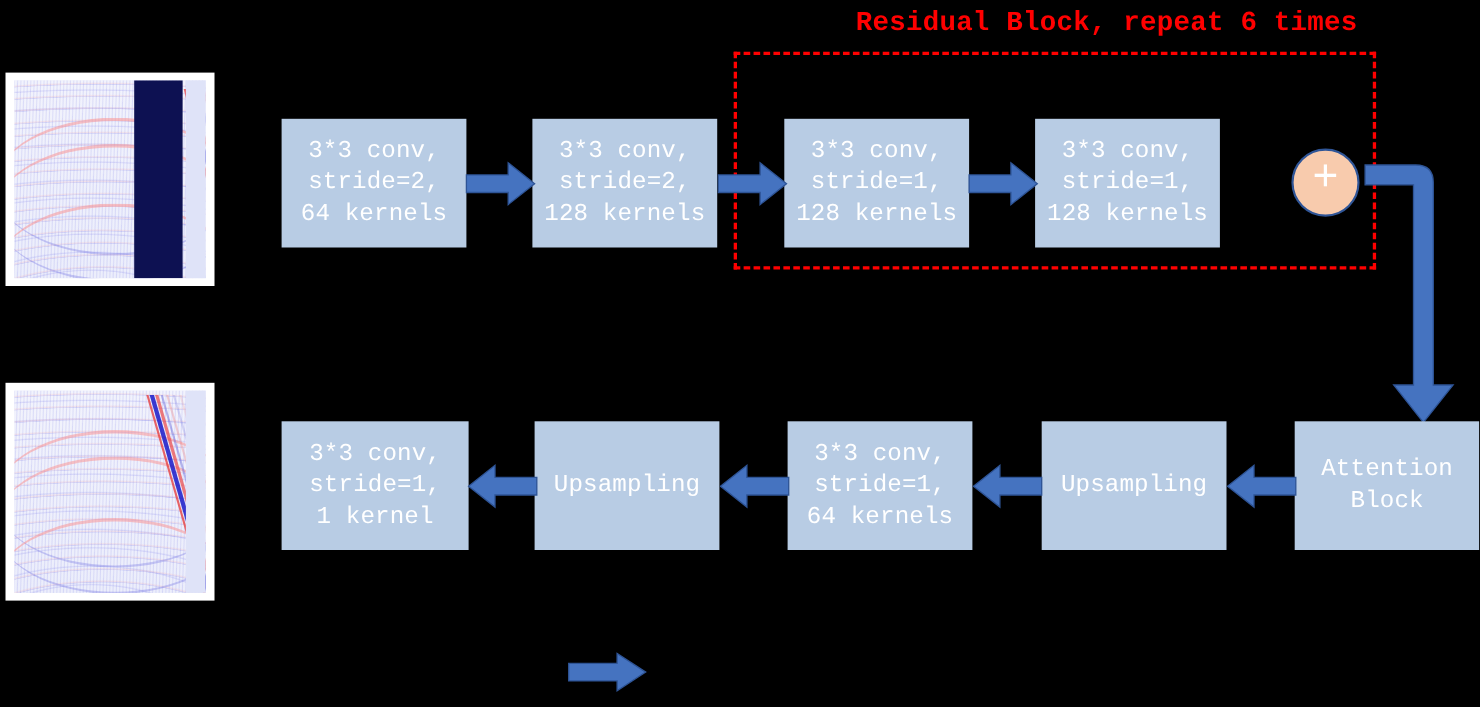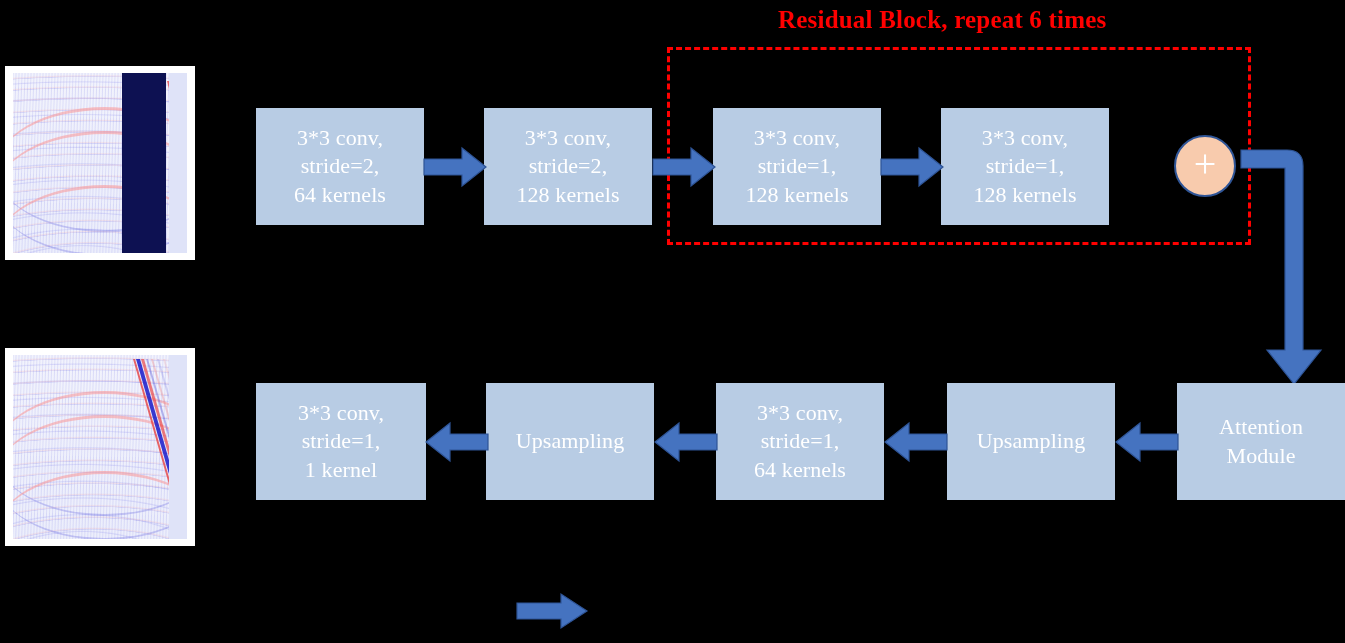--- a/index.html
+++ b/index.html
@@ -6,21 +6,21 @@
     margin: 0;
     padding: 0;
     background: #000000;
   }
   #canvas {
     position: relative;
     width: 1345px;
     height: 643px;
     background: #000000;
     overflow: hidden;
-    font-family: Liberation Serif, serif;
+    font-family: Liberation Mono, monospace;
   }
 
   
   .box {
     position: absolute;
     background: #b8cce4;
     color: #ffffff;
     display: flex;
     align-items: center;
     justify-content: center;
@@ -258,21 +258,21 @@
 
   <div class="box" style="left:486px; top:383px; width:168px; height:117px;">Upsampling</div>
 
   <div class="box" style="left:716px; top:383px; width:168px; height:117px;">3*3 conv,
 stride=1,
 64 kernels</div>
 
   <div class="box" style="left:947px; top:383px; width:168px; height:117px;">Upsampling</div>
 
   <div class="box" style="left:1177px; top:383px; width:168px; height:117px;">Attention
-Module</div>
+Block</div>
 
   <div class="arrow" style="left:426px; top:423px;">
     <svg width="62" height="38" viewBox="0 0 62 38">
       <polygon points="62,11 24,11 24,0 0,19 24,38 24,27 62,27" fill="#4573c0" stroke="#2e5496" stroke-width="1.2"></polygon>
     </svg>
   </div>
 
   <div class="arrow" style="left:655px; top:423px;">
     <svg width="62" height="38" viewBox="0 0 62 38">
       <polygon points="62,11 24,11 24,0 0,19 24,38 24,27 62,27" fill="#4573c0" stroke="#2e5496" stroke-width="1.2"></polygon>

